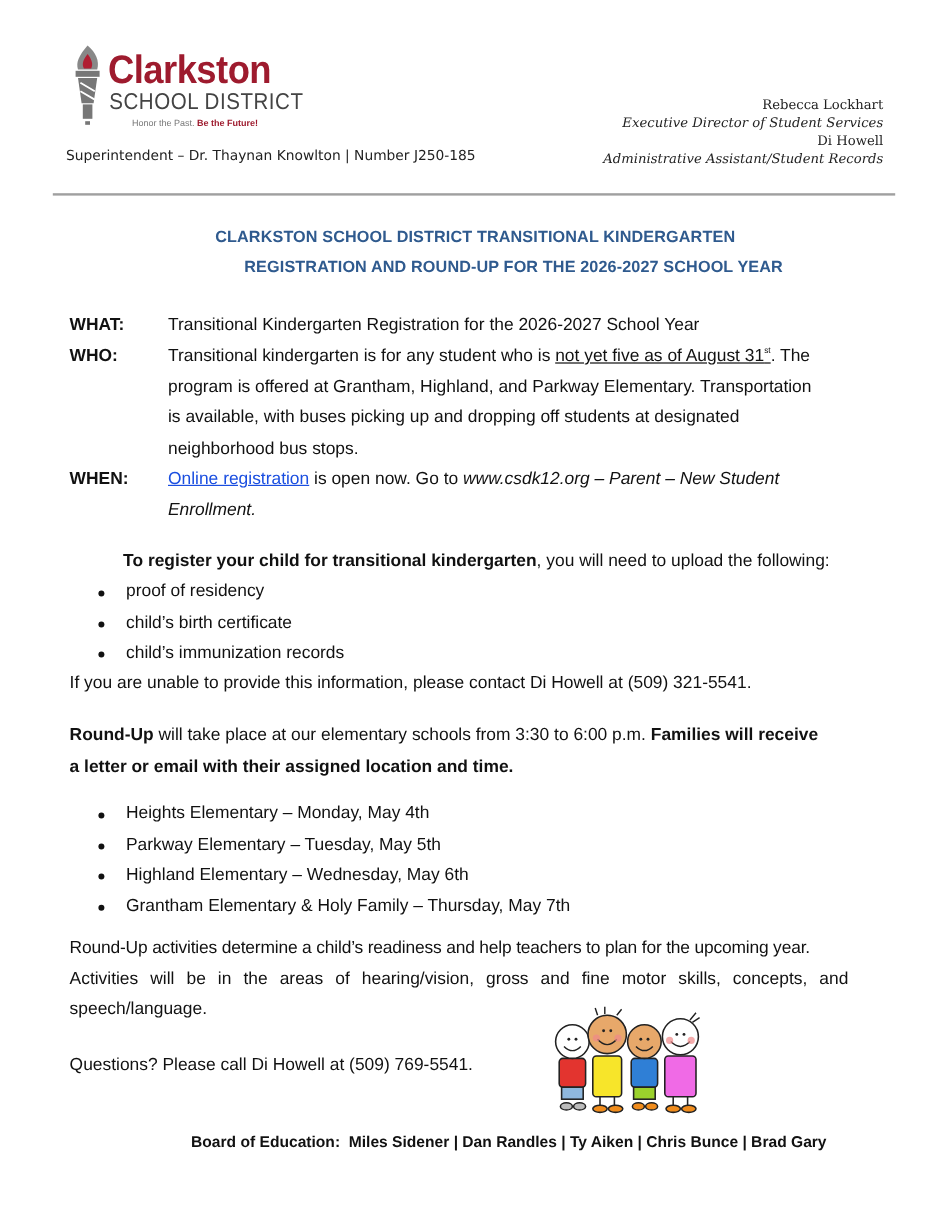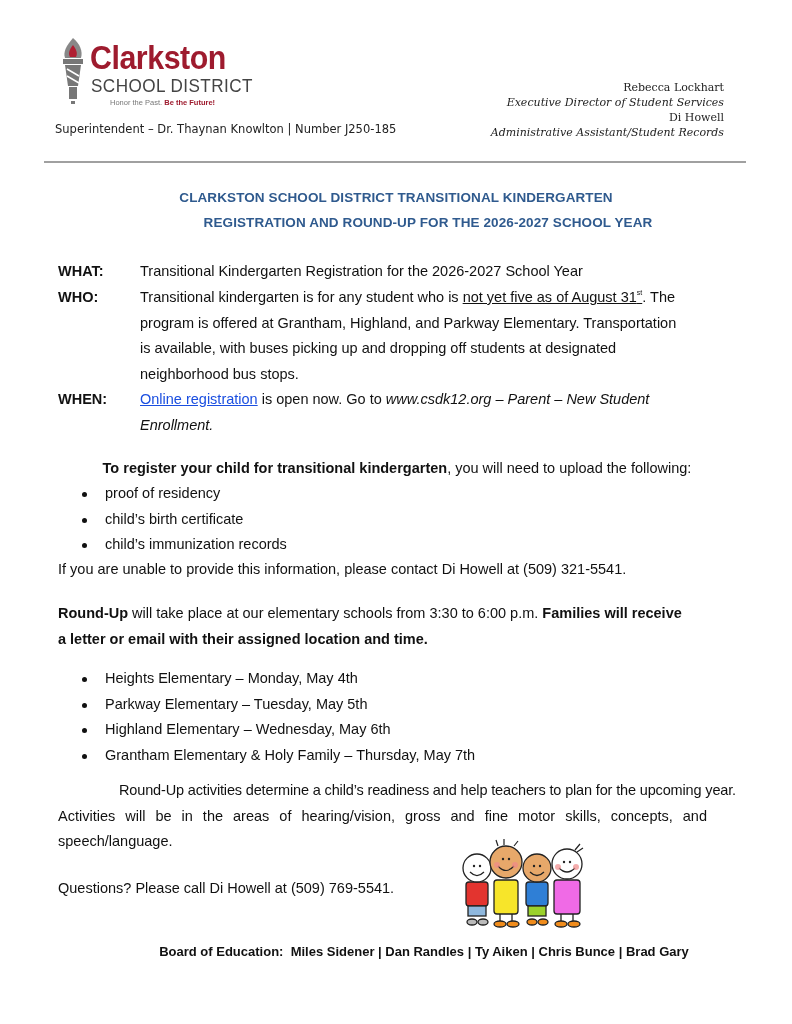--- a/index.html
+++ b/index.html
@@ -28,21 +28,21 @@
     position: absolute; left: 31px; top: 62px;
     font-family: "Liberation Sans", sans-serif; font-size: 7.5px; color: #777; white-space: nowrap; padding-left: 19px;
   }
   .logo-tag b { color: #9e1b2e; }
 
   .super-line {
     left: 55px; top: 122px; font-size: 11.5px; color: #222; white-space: nowrap;
   }
 
   .staff {
-    right: 68px; top: 80px; text-align: right;
+    right: 56px; top: 80px; text-align: right;
     font-family: "DejaVu Serif", serif; font-size: 11px; line-height: 15px; color: #222;
   }
   .staff .role { font-style: italic; }
 
   .rule {
     left: 44px; top: 161px; width: 702px; height: 0; border-top: 2px solid #a0a0a0;
   }
 
   .title {
     left: 0; width: 792px; text-align: center;
@@ -144,21 +144,21 @@
   <div><b>a letter or email with their assigned location and time.</b></div>
 </div>
 <ul class="bullets txt" style="top:666px;">
   <li>Heights Elementary – Monday, May 4th</li>
   <li>Parkway Elementary – Tuesday, May 5th</li>
   <li>Highland Elementary – Wednesday, May 6th</li>
   <li>Grantham Elementary &amp; Holy Family – Thursday, May 7th</li>
 </ul>
 
 <div class="abs txt para" style="top:778px;">
-  <div style="letter-spacing:-0.15px;text-align:right;">Round-Up activities determine a child’s readiness and help teachers to plan for the upcoming year.</div>
+  <div style="letter-spacing:-0.15px;">Round-Up activities determine a child’s readiness and help teachers to plan for the upcoming year.</div>
   <div style="word-spacing:6px;">Activities will be in the areas of hearing/vision, gross and fine motor skills, concepts, and</div>
   <div>speech/language.</div>
 </div>
 
 <div class="abs txt para" style="top:876px;">Questions? Please call Di Howell at (509) 769-5541.</div>
 
 <div class="abs kids">
   <svg width="140" height="92" viewBox="0 0 140 92">
     <g stroke="#222" stroke-width="1.3">
 

